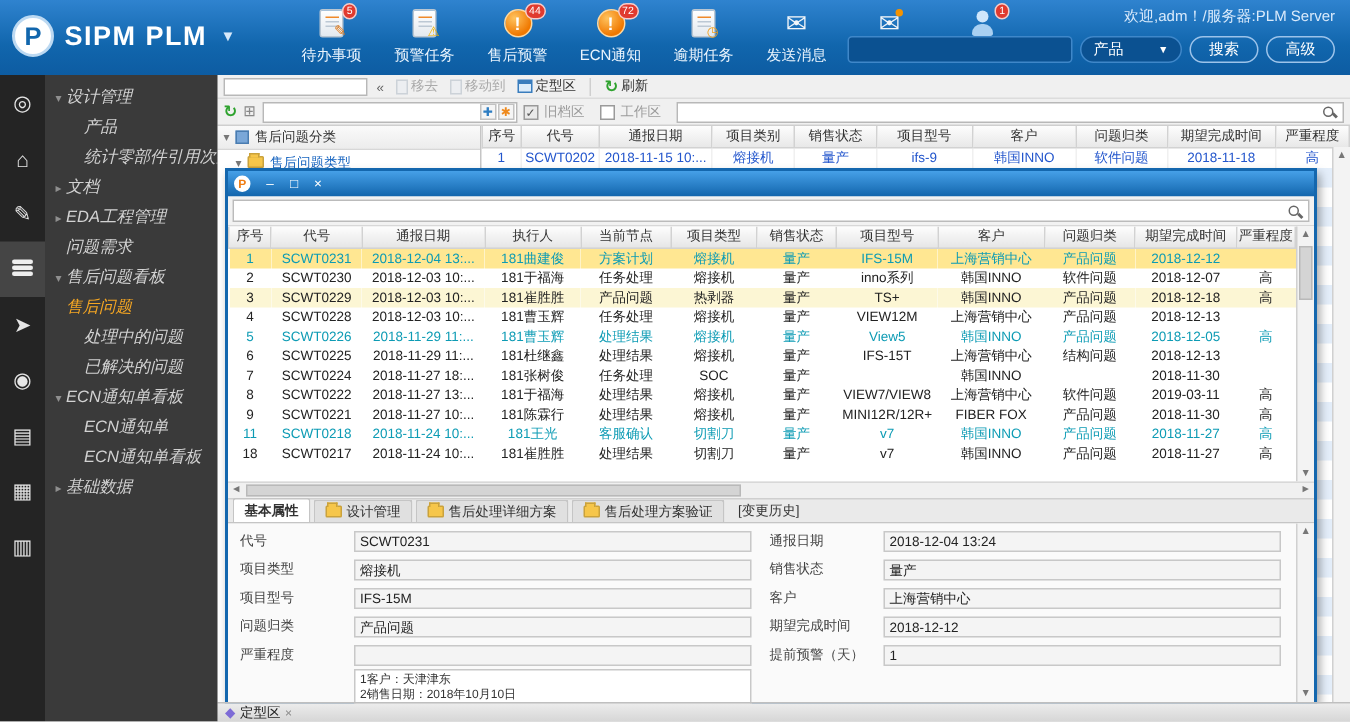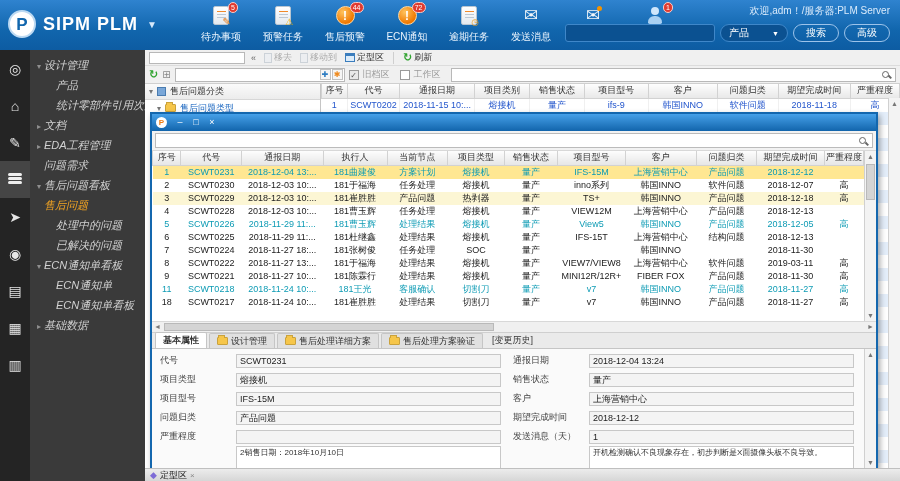--- a/index.html
+++ b/index.html
@@ -923,32 +923,32 @@
           </div>
           <div class="f-row">
             <span class="f-label">期望完成时间</span>
             <span class="f-value">2018-12-12</span>
           </div>
           <div class="f-row">
             <span class="f-label">严重程度</span>
             <span class="f-value">&nbsp;</span>
           </div>
           <div class="f-row">
-            <span class="f-label">发送消息（天）</span>
+            <span class="f-label">提前预警（天）</span>
             <span class="f-value">1</span>
           </div>
           <div class="notes-row">
             <span class="notes-spacer">&nbsp;</span>
             <div class="note-box">
+              <div>1客户：天津津东</div>
               <div>2销售日期：2018年10月10日</div>
             </div>
           </div>
           <div class="notes-row">
             <span class="notes-spacer">&nbsp;</span>
-            <div class="note-box">开机检测确认不良现象存在，初步判断是X面摄像头板不良导致。</div>
           </div>
         <div class="form-vscroll">
           <span class="arr">▲</span>
           <span class="arr" style="position:absolute;bottom:0;left:0;width:100%;">▼</span>
         </div>
       </div>
     </div>
 
     <div class="statusbar">
       <span class="diamond">◆</span>

